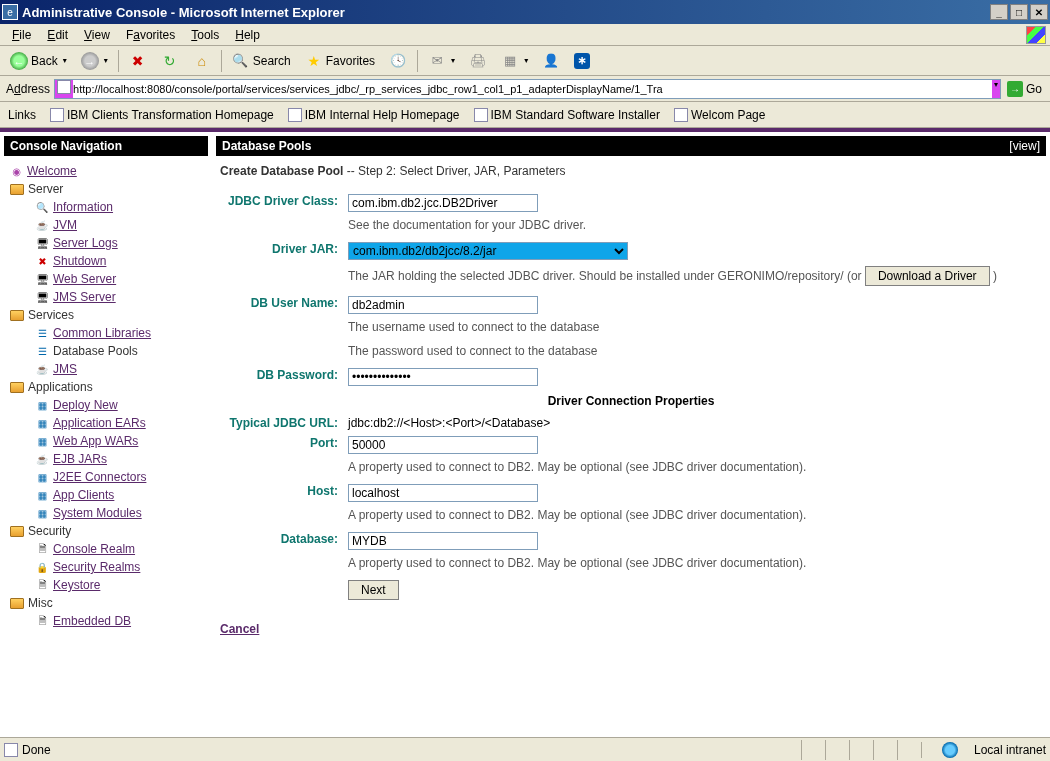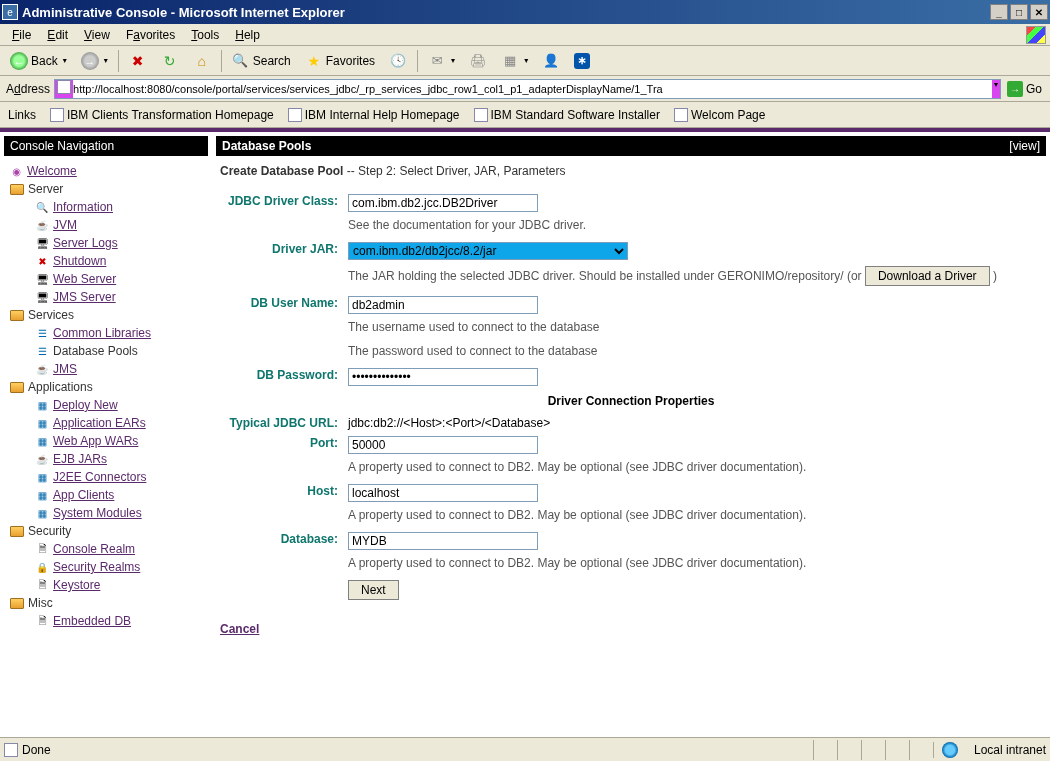--- a/index.html
+++ b/index.html
@@ -52,21 +52,21 @@
 .linksbar .label { font-size: 12px; padding: 0 4px; }
 .linksbar .link-item { display: flex; align-items: center; gap: 3px; padding: 2px 4px; cursor: pointer; font-size: 12px; }
 .link-icon { width: 14px; height: 14px; background: #fff; border: 1px solid #88a; display: inline-block; }
 
 
 .content { position: absolute; top: 128px; left: 0; right: 0; bottom: 24px; background: #fff; border-top: 4px solid #5a2a6a; overflow: hidden; }
 .content-inner { display: flex; height: 100%; }
 
 
 .sidebar { width: 212px; background: #fff; padding: 4px; }
-.sidebar-header { background: #000; color: #fff; font-weight: normal; padding: 3px 6px; font-size: 12px; }
+.sidebar-header { background: #000; color: #fff; font-weight: bold; padding: 3px 6px; font-size: 12px; }
 .nav-tree { padding: 6px 4px; }
 .nav-item { display: flex; align-items: center; gap: 4px; padding: 2px 0 2px 14px; }
 .nav-item.top { padding-left: 2px; }
 .nav-item.child { padding-left: 28px; }
 .nav-item a { color: #5a2a6a; text-decoration: underline; font-size: 12px; cursor: pointer; }
 .nav-item .no-link { color: #333; font-size: 12px; }
 .nav-item .folder-icon { width: 14px; height: 11px; background: linear-gradient(#ffd060, #e8a030); border: 1px solid #a07020; border-radius: 1px; display: inline-block; }
 .nav-item .node-icon { width: 13px; height: 13px; display: inline-flex; align-items: center; justify-content: center; font-size: 10px; }
 
 
@@ -84,21 +84,21 @@
 .form-table select { border: 1px solid #7f9db9; font-size: 12px; width: 280px; font-family: inherit; background: #0ea5e9; }
 .form-table .hint { color: #555; font-size: 12px; padding-top: 2px; padding-bottom: 6px; }
 .form-table .section-head { text-align: center; font-weight: bold; padding: 4px; }
 .form-table button { background: #ece9d8; border: 1px solid #808080; padding: 2px 12px; font-size: 12px; cursor: pointer; font-family: inherit; }
 
 .cancel-link { display: block; margin-top: 18px; color: #5a2a6a; text-decoration: underline; font-weight: bold; font-size: 12px; cursor: pointer; }
 
 
 .statusbar { position: absolute; bottom: 0; left: 0; right: 0; height: 24px; background: #ece9d8; border-top: 1px solid #aca899; display: flex; align-items: center; padding: 0 4px; font-size: 12px; }
 .statusbar .status-text { flex: 1; display: flex; align-items: center; gap: 4px; }
-.statusbar .status-right { display: flex; align-items: center; gap: 16px; border-left: 1px solid #aca899; padding-left: 8px; }
+.statusbar .status-right { display: flex; align-items: center; gap: 16px; border-left: 1px solid #aca899; padding-left: 20px; }
 .statusbar .cells { display: flex; gap: 0; }
 .statusbar .cell { width: 24px; height: 20px; border-left: 1px solid #aca899; }
 .zone-icon { width: 16px; height: 16px; background: radial-gradient(circle, #6cf 40%, #06a 70%); border-radius: 50%; display: inline-block; }
 </style>
 </head>
 <body>
 
 <div class="titlebar">
   <span class="app-icon">e</span>
   <span class="title">Administrative Console - Microsoft Internet Explorer</span>

